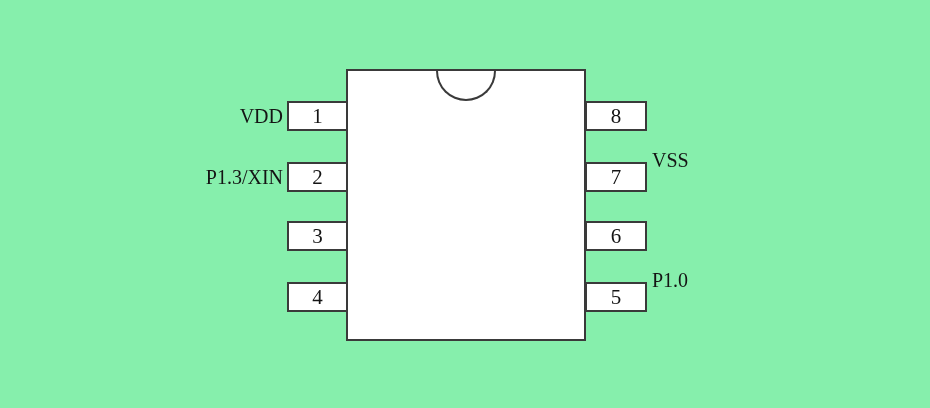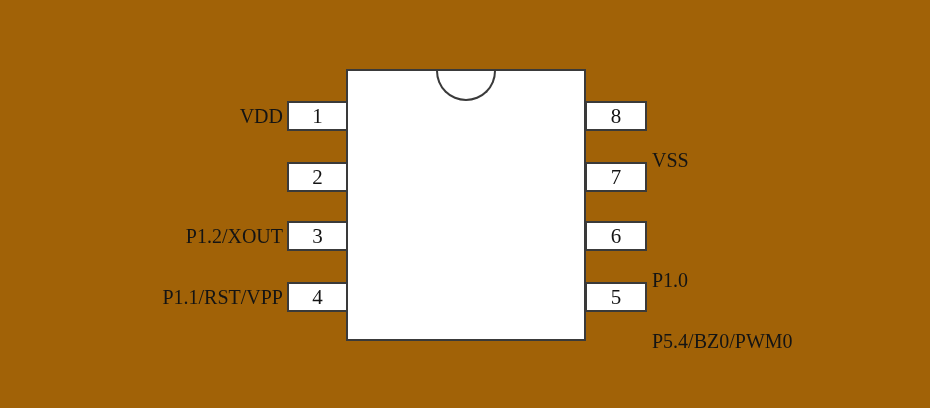--- a/index.html
+++ b/index.html
@@ -4,21 +4,21 @@
 <style>
   html, body {
     margin: 0;
     padding: 0;
     background: #ffffff;
   }
   .stage {
     position: relative;
     width: 930px;
     height: 408px;
-    background: #a16207;
+    background: #86efac;
     font-family: "Liberation Serif", serif;
     color: #141414;
     overflow: hidden;
   }
   .ic-body {
     position: absolute;
     left: 346px;
     top: 69px;
     width: 240px;
     height: 272px;
@@ -81,30 +81,29 @@
 <div class="stage">
 
   <div class="ic-body"></div>
   <div class="ic-notch"></div>
 
   <div class="pin-label left row-1">VDD</div>
   <div class="pin-box left row-1">
     <span>1</span>
   </div>
 
+  <div class="pin-label left row-2">P1.3/XIN</div>
   <div class="pin-box left row-2">
     <span>2</span>
   </div>
 
-  <div class="pin-label left row-3">P1.2/XOUT</div>
   <div class="pin-box left row-3">
     <span>3</span>
   </div>
 
-  <div class="pin-label left row-4">P1.1/RST/VPP</div>
   <div class="pin-box left row-4">
     <span>4</span>
   </div>
 
   <div class="pin-box right row-1">
     <span>8</span>
   </div>
   <div class="pin-label right row-1">VSS</div>
 
   <div class="pin-box right row-2">
@@ -112,15 +111,14 @@
   </div>
 
   <div class="pin-box right row-3">
     <span>6</span>
   </div>
   <div class="pin-label right row-3">P1.0</div>
 
   <div class="pin-box right row-4">
     <span>5</span>
   </div>
-  <div class="pin-label right row-4">P5.4/BZ0/PWM0</div>
 
 </div>
 
 </body></html>

